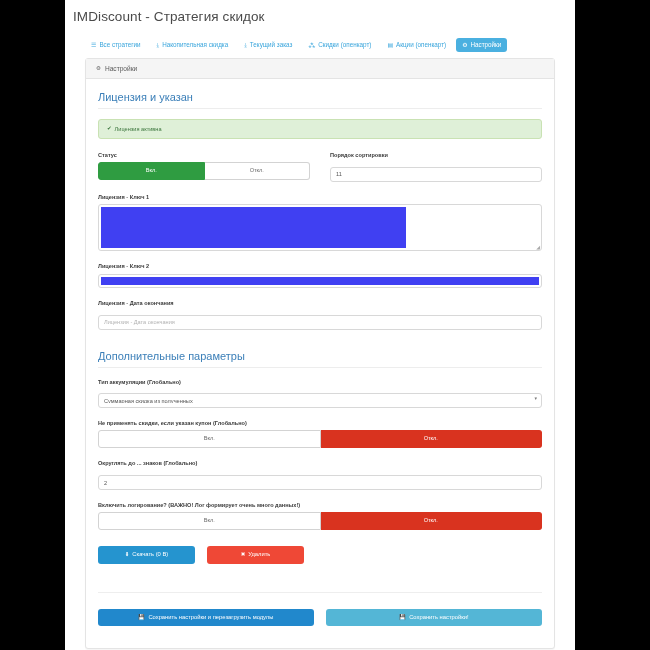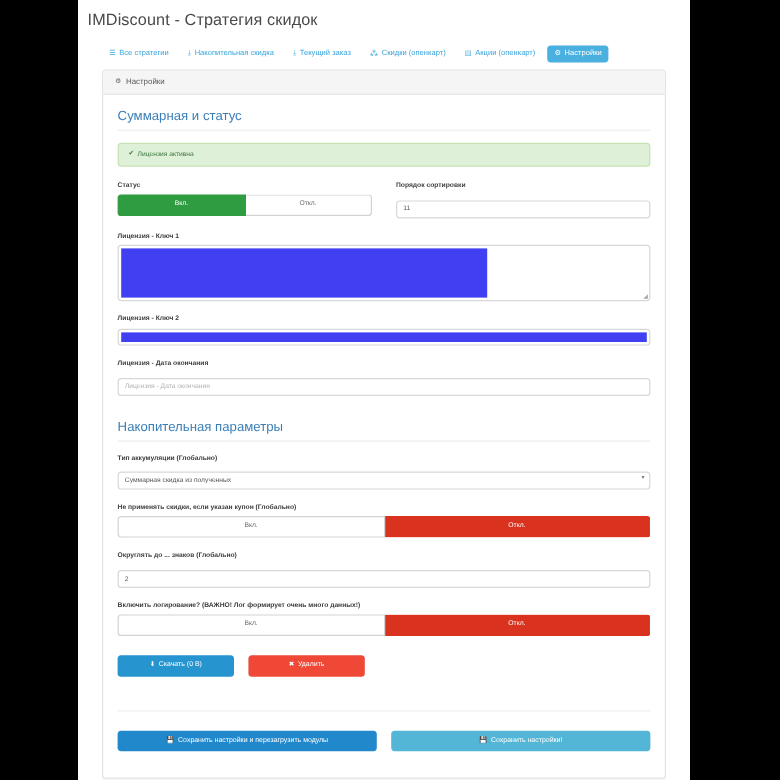--- a/index.html
+++ b/index.html
@@ -284,21 +284,21 @@
 
     <div class="card">
 
       <div class="card-head">
         <span class="ico-sm">⚙</span>
         <span>Настройки</span>
       </div>
 
       <div class="card-body">
 
-        <div class="section-title">Суммарная и статус</div>
+        <div class="section-title">Лицензия и указан</div>
 
         <div class="alert-success">
           <span class="ico-sm">✔</span>
           <span>Лицензия активна</span>
         </div>
 
         <div class="row2">
           <div class="col">
             <span class="form-label">Статус</span>
             <div class="btn-group">
@@ -325,21 +325,21 @@
           <div class="inp-redact-box">
             <div class="redact"></div>
           </div>
         </div>
 
         <div class="field">
           <span class="form-label">Лицензия - Дата окончания</span>
           <input class="inp" type="text" placeholder="Лицензия - Дата окончания" style="">
         </div>
 
-        <div class="section-title second">Накопительная параметры</div>
+        <div class="section-title second">Дополнительные параметры</div>
 
         <div class="field">
           <span class="form-label">Тип аккумуляции (Глобально)</span>
           <div class="sel-wrap">
             <select class="sel">
               <option>Суммарная скидка из полученных</option>
             </select>
             <span class="sel-caret">▾</span>
           </div>
         </div>

